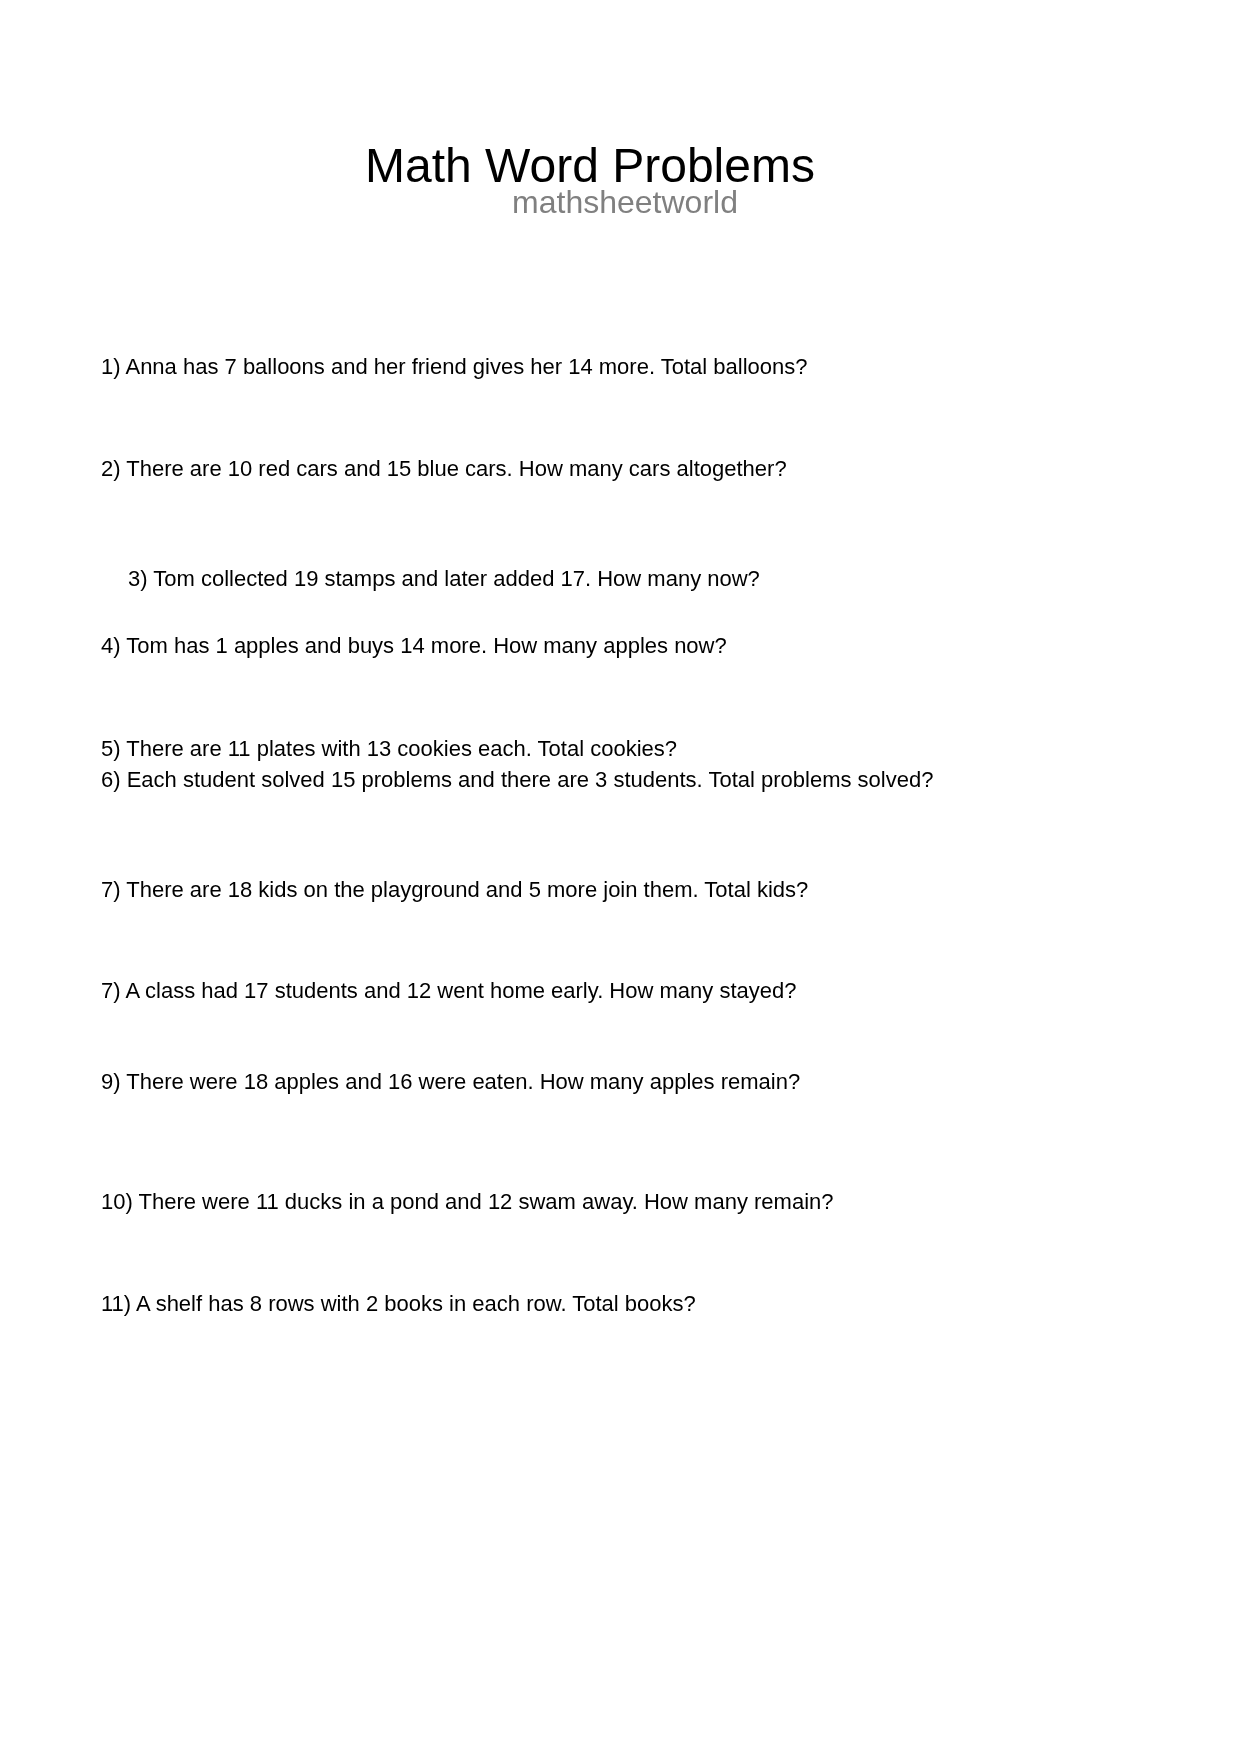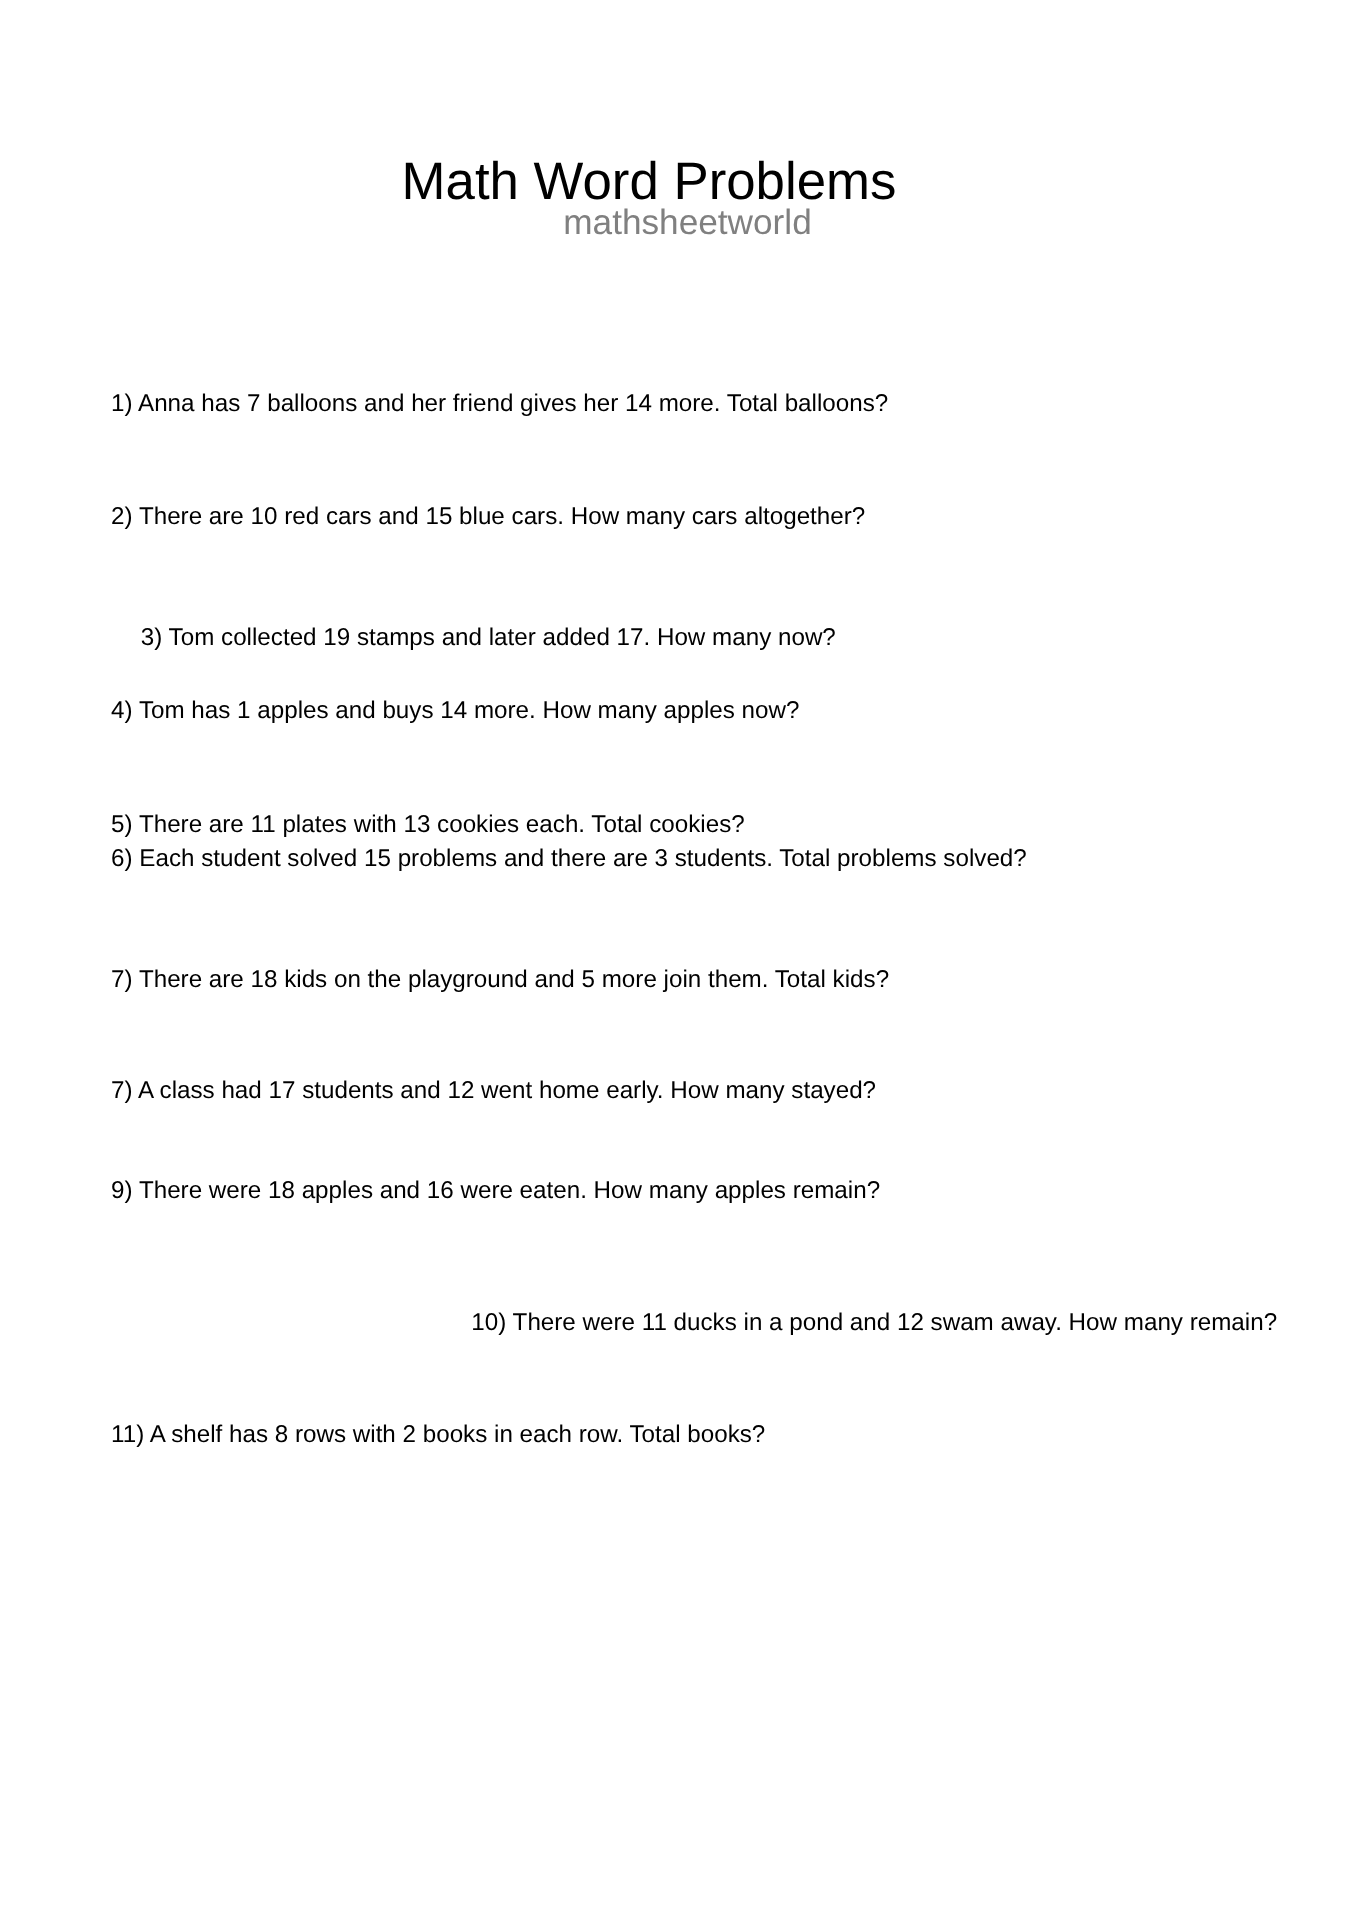--- a/index.html
+++ b/index.html
@@ -20,15 +20,15 @@
 <div>
   <p class="problem" style="position:absolute;left:101px;top:346px;width:1060px;">1) Anna has 7 balloons and her friend gives her 14 more. Total balloons?</p>
   <p class="problem" style="position:absolute;left:101px;top:448px;width:1060px;">2) There are 10 red cars and 15 blue cars. How many cars altogether?</p>
   <p class="problem" style="position:absolute;left:101px;top:558px;width:1100px;margin-left:27px;">3) Tom collected 19 stamps and later added 17. How many now?</p>
   <p class="problem" style="position:absolute;left:101px;top:625px;width:1100px;">4) Tom has 1 apples and buys 14 more. How many apples now?</p>
   <p class="problem" style="position:absolute;left:101px;top:728px;width:1100px;">5) There are 11 plates with 13 cookies each. Total cookies?</p>
   <p class="problem" style="position:absolute;left:101px;top:759px;width:1060px;">6) Each student solved 15 problems and there are 3 students. Total problems solved?</p>
   <p class="problem" style="position:absolute;left:101px;top:869px;width:1060px;">7) There are 18 kids on the playground and 5 more join them. Total kids?</p>
   <p class="problem" style="position:absolute;left:101px;top:970px;width:1000px;">7) A class had 17 students and 12 went home early. How many stayed?</p>
   <p class="problem" style="position:absolute;left:101px;top:1037px;width:1020px;margin-top:24px;">9) There were 18 apples and 16 were eaten. How many apples remain?</p>
-  <p class="problem" style="position:absolute;left:101px;top:1181px;width:1060px;text-align:right;">10) There were 11 ducks in a pond and 12 swam away. How many remain?</p>
+  <p class="problem" style="position:absolute;left:101px;top:1181px;width:1060px;">10) There were 11 ducks in a pond and 12 swam away. How many remain?</p>
   <p class="problem" style="position:absolute;left:101px;top:1283px;width:1100px;">11) A shelf has 8 rows with 2 books in each row. Total books?</p>
 </div>
 
 </body></html>

